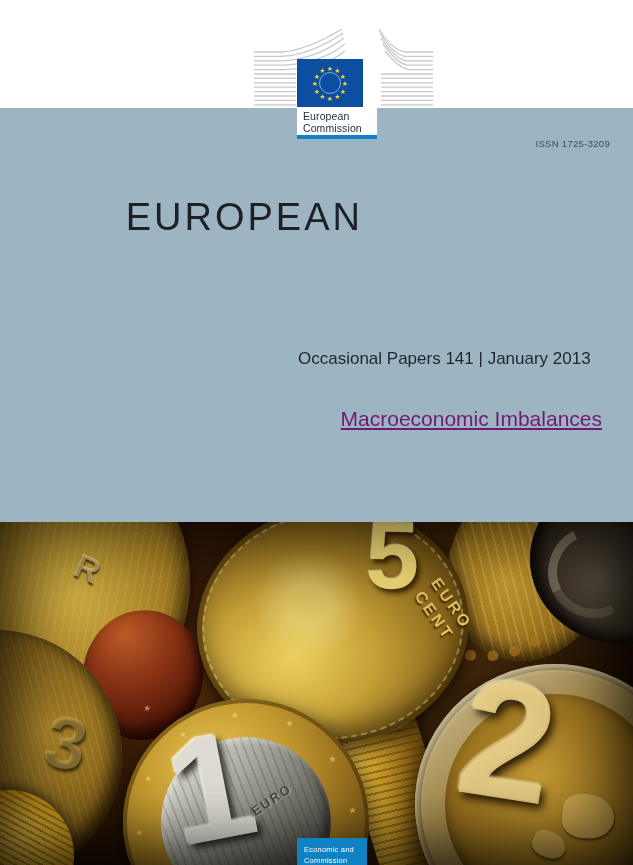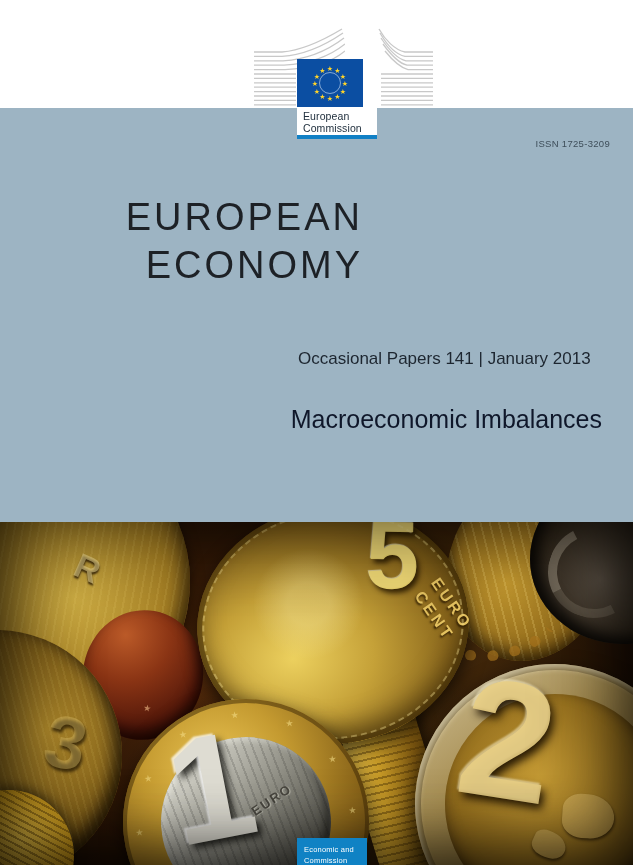--- a/index.html
+++ b/index.html
@@ -44,21 +44,21 @@
     position:absolute; right:270px; top:181px; text-align:right;
     font-size:38px; line-height:48px; font-weight:300;
     letter-spacing:3px; color:#1d2126; white-space:nowrap;
   }
   .issue-info {
     position:absolute; left:298px; top:337px;
     font-size:17px; color:#1d2630; white-space:nowrap;
   }
   .report-title {
     position:absolute; right:31px; top:394px; text-align:right;
-    font-size:25px; line-height:26px; color:#0f172a; white-space:nowrap;
+    font-size:21px; line-height:26px; color:#701a75; white-space:nowrap;text-decoration:underline;
   }
 
   
   .photo {
     position:absolute; left:0; top:510px; width:633px; height:355px;
     overflow:hidden; background:#1a0d04;
     background-image:
       radial-gradient(circle at 30% 45%, rgba(120,60,15,0.55), transparent 45%),
       radial-gradient(circle at 70% 30%, rgba(150,95,25,0.4), transparent 40%),
       radial-gradient(circle at 50% 80%, rgba(200,140,40,0.3), transparent 45%);
@@ -293,21 +293,20 @@
   <div class="ec-wordmark">
     <div>European</div>
     <div>Commission</div>
   </div>
   <div class="ec-bar"></div>
 
   <div class="issn">ISSN 1725-3209</div>
 
   <div class="series-title">
     <div>EUROPEAN</div>
-    <div>ECONOMY</div>
   </div>
 
   <div class="issue-info">Occasional Papers 141 | January 2013</div>
 
   <div class="report-title">
     <div>Macroeconomic Imbalances</div>
   </div>
 
   <div class="photo">
 

